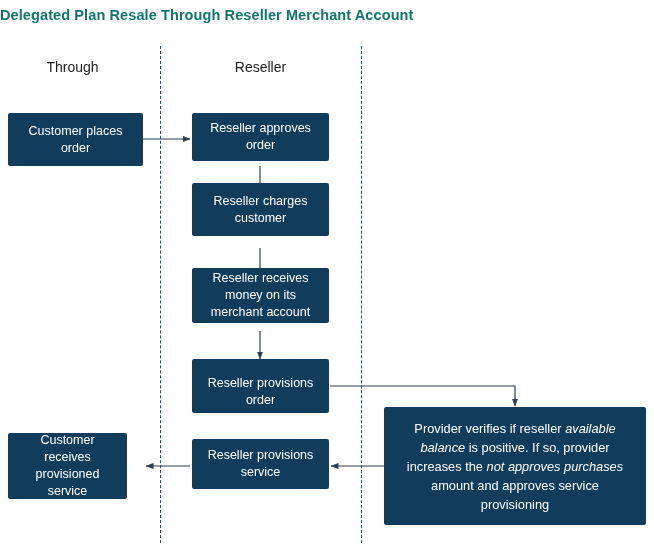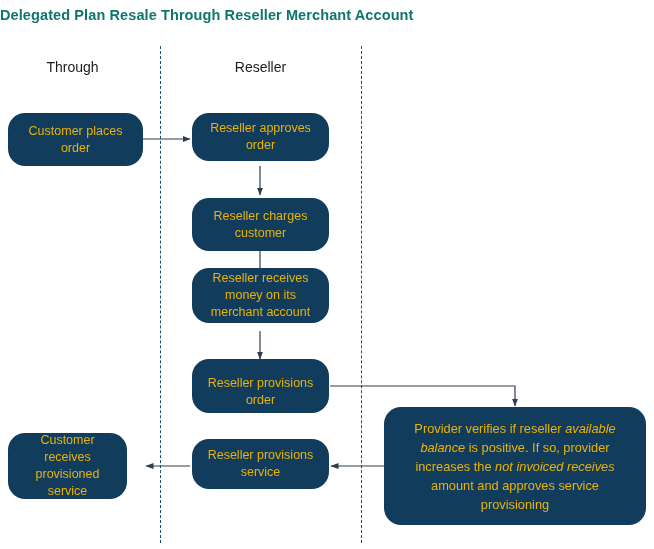--- a/index.html
+++ b/index.html
@@ -48,22 +48,22 @@
     width: 0;
     border-left: 1.4px dashed #12537e;
   }
   .divider.d1 { left: 160px; }
   .divider.d2 { left: 361px; }
 
   .node {
     position: absolute;
     box-sizing: border-box;
     background: #123c5c;
-    color: #eab308;
-    border-radius: 17px;
+    color: #ffffff;
+    border-radius: 2px;
     display: flex;
     align-items: center;
     justify-content: center;
     text-align: center;
     font-size: 12.5px;
     line-height: 17px;
     padding: 4px 8px;
   }
   .node.wide {
     font-size: 12.8px;
@@ -120,34 +120,34 @@
   </svg>
 
   <div class="node" style="left:8px; top:113px; width:135px; height:53px;">
     <span>Customer places order</span>
   </div>
 
   <div class="node" style="left:192px; top:113px; width:137px; height:48px;">
     <span>Reseller approves order</span>
   </div>
 
-  <div class="node" style="left:192px; top:198px; width:137px; height:53px;">
+  <div class="node" style="left:192px; top:183px; width:137px; height:53px;">
     <span>Reseller charges customer</span>
   </div>
 
   <div class="node" style="left:192px; top:268px; width:137px; height:55px;">
     <span>Reseller receives money on its merchant account</span>
   </div>
 
   <div class="node" style="left:192px; top:359px; width:137px; height:54px;align-items:flex-end;">
     <span>Reseller provisions order</span>
   </div>
 
   <div class="node wide" style="left:384px; top:407px; width:262px; height:118px;">
-    <span>Provider verifies if reseller <i>available balance</i> is positive. If so, provider increases the <i>not invoiced receives</i> amount and approves service provisioning</span>
+    <span>Provider verifies if reseller <i>available balance</i> is positive. If so, provider increases the <i>not approves purchases</i> amount and approves service provisioning</span>
   </div>
 
   <div class="node" style="left:192px; top:439px; width:137px; height:50px;">
     <span>Reseller provisions service</span>
   </div>
 
   <div class="node" style="left:8px; top:433px; width:119px; height:66px;">
     <span>Customer receives provisioned service</span>
   </div>
 

